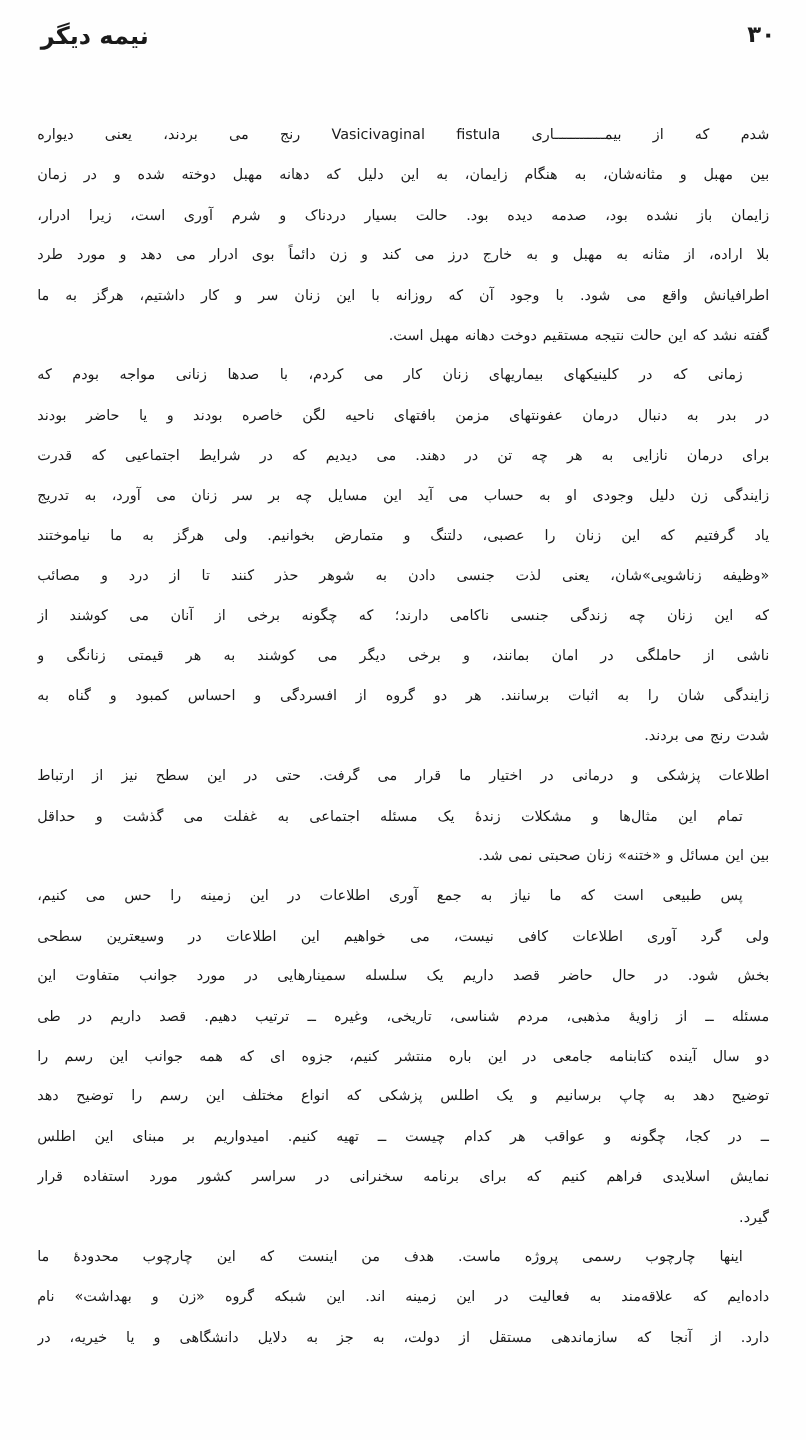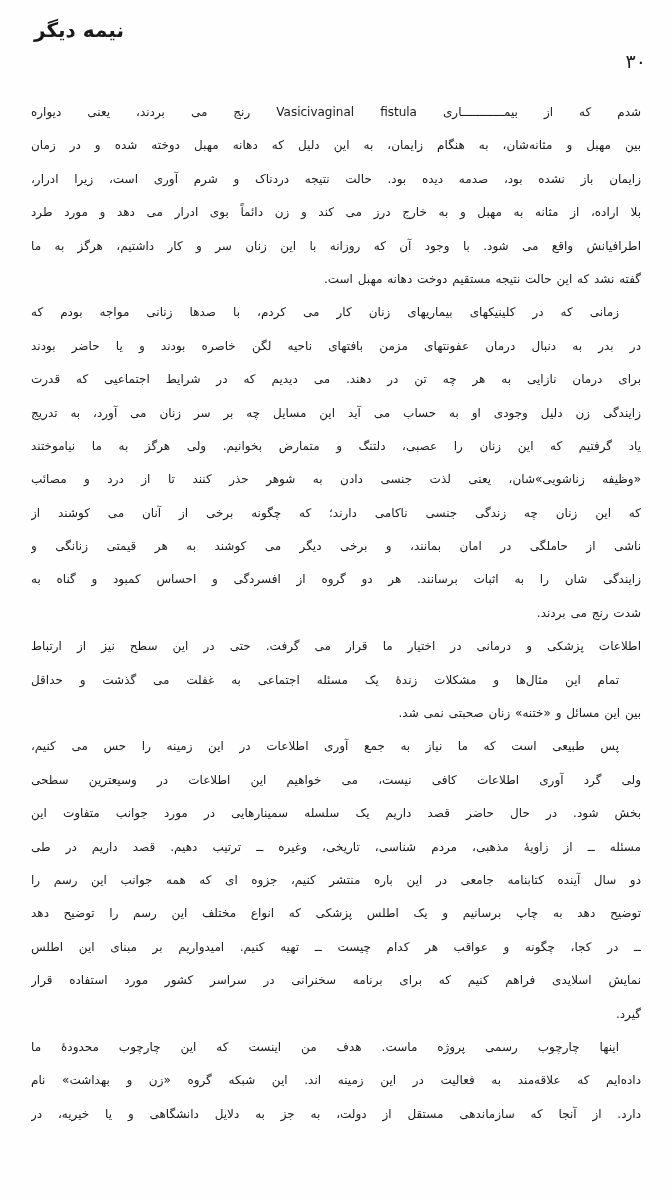--- a/index.html
+++ b/index.html
@@ -22,24 +22,23 @@
     align-items: flex-start;
   }
   .journal-title {
     direction: rtl;
     font-size: 20px;
     font-weight: bold;
     letter-spacing: 0.5px;
   }
   .page-number {
     font-size: 19px;
-    font-weight: normal;
+    font-weight: bold;
     direction: rtl;
     padding-left: 2px;
-    margin-top: 32px;
   }
   .page-text {
     position: absolute;
     top: 96px;
     right: 31px;
     left: 31px;
     direction: rtl;
   }
   .line {
     height: 33.4px;
@@ -60,21 +59,21 @@
 <body>
 
 <div class="page">
   <div class="header">
     <div class="journal-title">نیمه دیگر</div>
     <div class="page-number">۳۰</div>
   </div>
   <div class="page-text">
       <div class="line">شدم که از بیمــــــــــــاری Vasicivaginal fistula رنج می بردند، یعنی دیواره</div>
       <div class="line">بین مهبل و مثانه‌شان، به هنگام زایمان، به این دلیل که دهانه مهبل دوخته شده و در زمان</div>
-      <div class="line">زایمان باز نشده بود، صدمه دیده بود. حالت نتیجه دردناک و شرم آوری است، زیرا ادرار،</div>
+      <div class="line">زایمان باز نشده بود، صدمه دیده بود. حالت بسیار دردناک و شرم آوری است، زیرا ادرار،</div>
       <div class="line">بلا اراده، از مثانه به مهبل و به خارج درز می کند و زن دائماً بوی ادرار می دهد و مورد طرد</div>
       <div class="line">اطرافیانش واقع می شود. با وجود آن که روزانه با این زنان سر و کار داشتیم، هرگز به ما</div>
       <div class="line nj">گفته نشد که این حالت نتیجه مستقیم دوخت دهانه مهبل است.</div>
       <div class="line indent">زمانی که در کلینیکهای بیماریهای زنان کار می کردم، با صدها زنانی مواجه بودم که</div>
       <div class="line">در بدر به دنبال درمان عفونتهای مزمن بافتهای ناحیه لگن خاصره بودند و یا حاضر بودند</div>
       <div class="line">برای درمان نازایی به هر چه تن در دهند. می دیدیم که در شرایط اجتماعیی که قدرت</div>
       <div class="line">زایندگی زن دلیل وجودی او به حساب می آید این مسایل چه بر سر زنان می آورد، به تدریج</div>
       <div class="line">یاد گرفتیم که این زنان را عصبی، دلتنگ و متمارض بخوانیم. ولی هرگز به ما نیاموختند</div>
       <div class="line">«وظیفه زناشویی»شان، یعنی لذت جنسی دادن به شوهر حذر کنند تا از درد و مصائب</div>
       <div class="line">که این زنان چه زندگی جنسی ناکامی دارند؛ که چگونه برخی از آنان می کوشند از</div>

